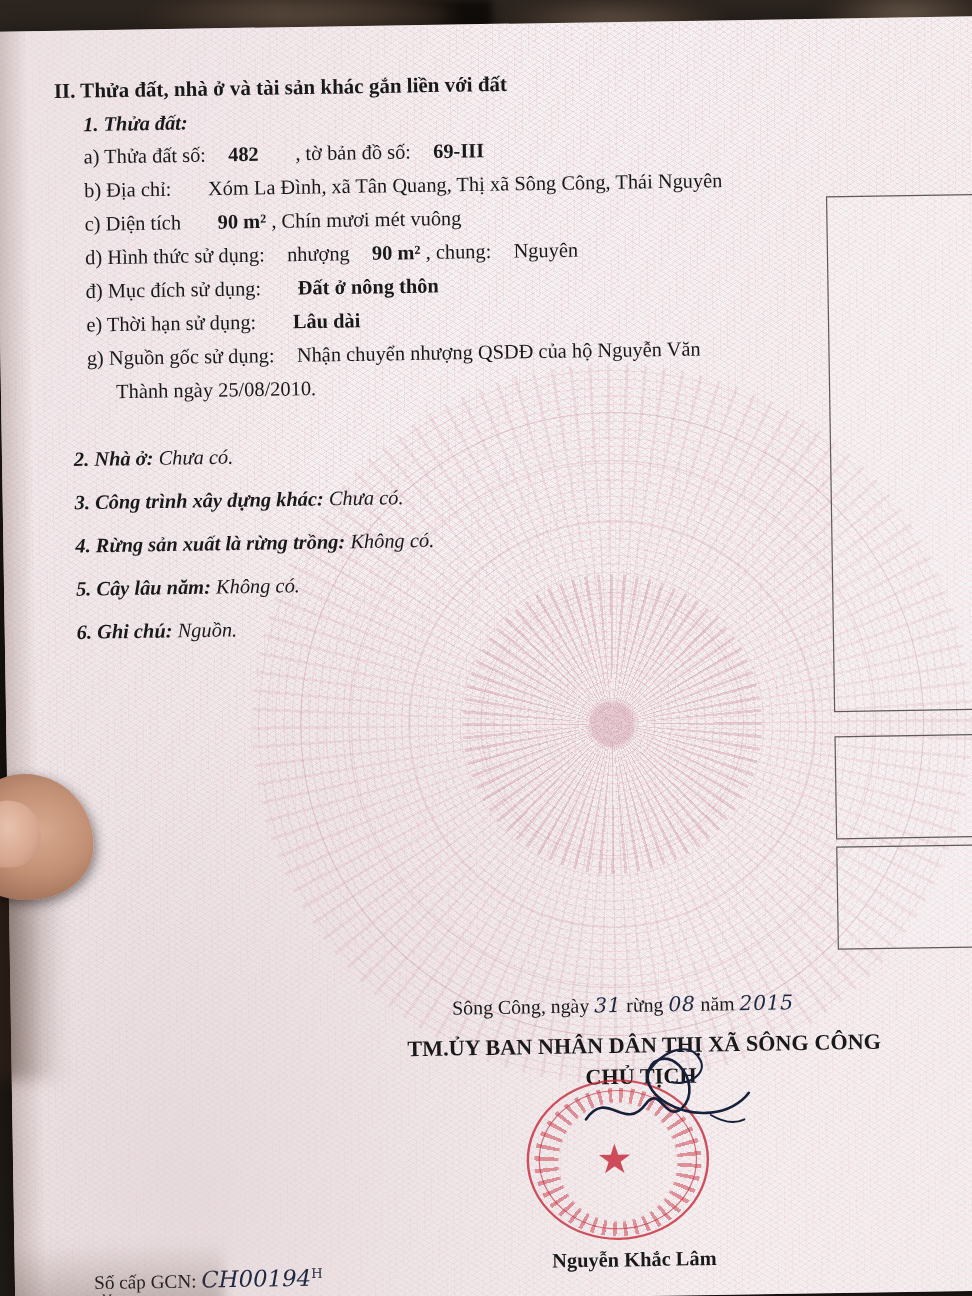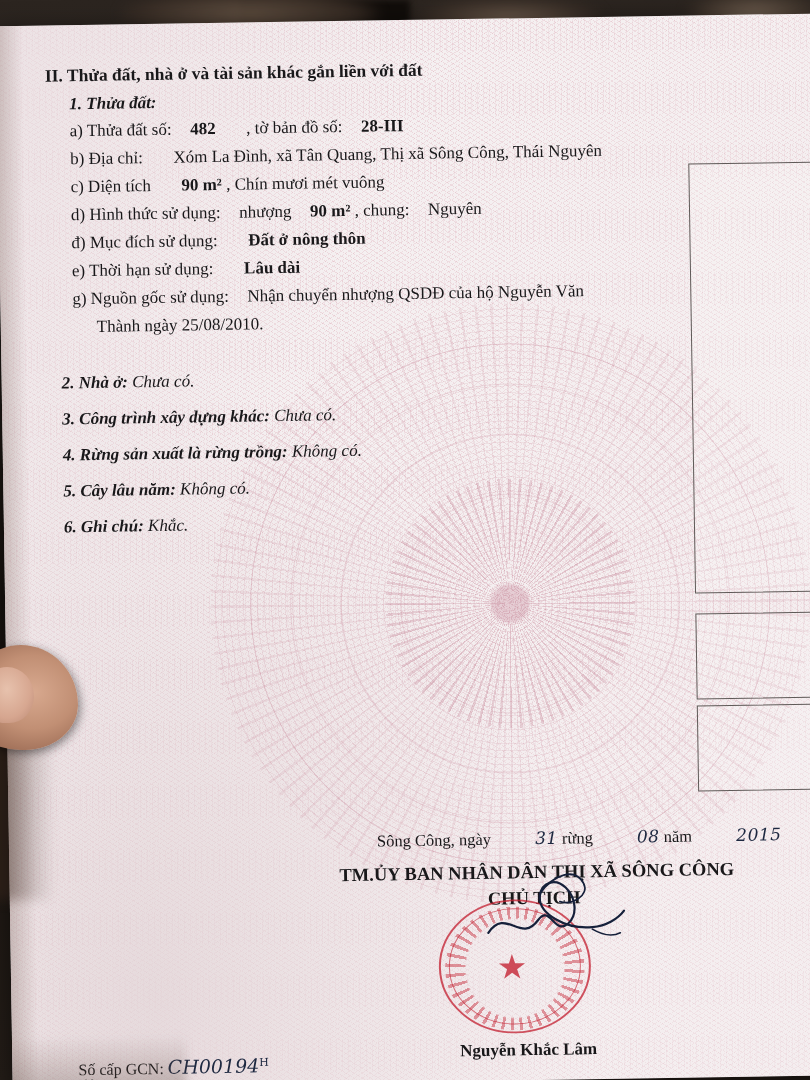--- a/index.html
+++ b/index.html
@@ -189,21 +189,20 @@
     left: 368px; top: 810px;
     font-size: 16.5px;
     white-space: nowrap;
   }
   .hand {
     font-family: "DejaVu Serif", serif;
     font-style: italic;
     font-size: 17px;
     color: #1d2840;
     letter-spacing: .5px;
-    margin-left: 40px;
   }
   .auth-line {
     position: absolute;
     left: 330px; top: 844px;
     font-size: 18.5px;
     font-weight: bold;
     white-space: nowrap;
   }
   .auth-role {
     position: absolute;
@@ -366,21 +365,21 @@
       <div class="sec-title">II. Thửa đất, nhà ở và tài sản khác gắn liền với đất</div>
       <div class="sub-title">1. Thửa đất:</div>
 
       <div class="line l-a">
         <span class="lbl">a) Thửa đất số:</span>
         <span class="gap-s"></span>
         <span class="val-b">482</span>
         <span class="gap-m"></span>
         <span class="lbl">, tờ bản đồ số:</span>
         <span class="gap-s"></span>
-        <span class="val-b">28-III</span>
+        <span class="val-b">69-III</span>
       </div>
 
       <div class="line l-b">
         <span class="lbl">b) Địa chỉ:</span>
         <span class="gap-m"></span>
         <span class="val-n">Xóm La Đình, xã Tân Quang, Thị xã Sông Công, Thái Nguyên</span>
       </div>
 
       <div class="line l-c">
         <span class="lbl">c) Diện tích</span>
@@ -437,21 +436,21 @@
         <span class="bd">Không có.</span>
       </div>
       <div class="item i5">
         <span class="hd">5. Cây lâu năm:</span>
         <span class="gap-s"></span>
         <span class="bd">Không có.</span>
       </div>
       <div class="item i6">
         <span class="hd">6. Ghi chú:</span>
         <span class="gap-s"></span>
-        <span class="bd">Khắc.</span>
+        <span class="bd">Nguồn.</span>
       </div>
 
       <div class="date-line">
         <span>Sông Công, ngày</span>
         <span class="gap-s"></span>
         <span class="hand">31</span>
         <span class="gap-s"></span>
         <span>rừng</span>
         <span class="gap-s"></span>
         <span class="hand">08</span>

